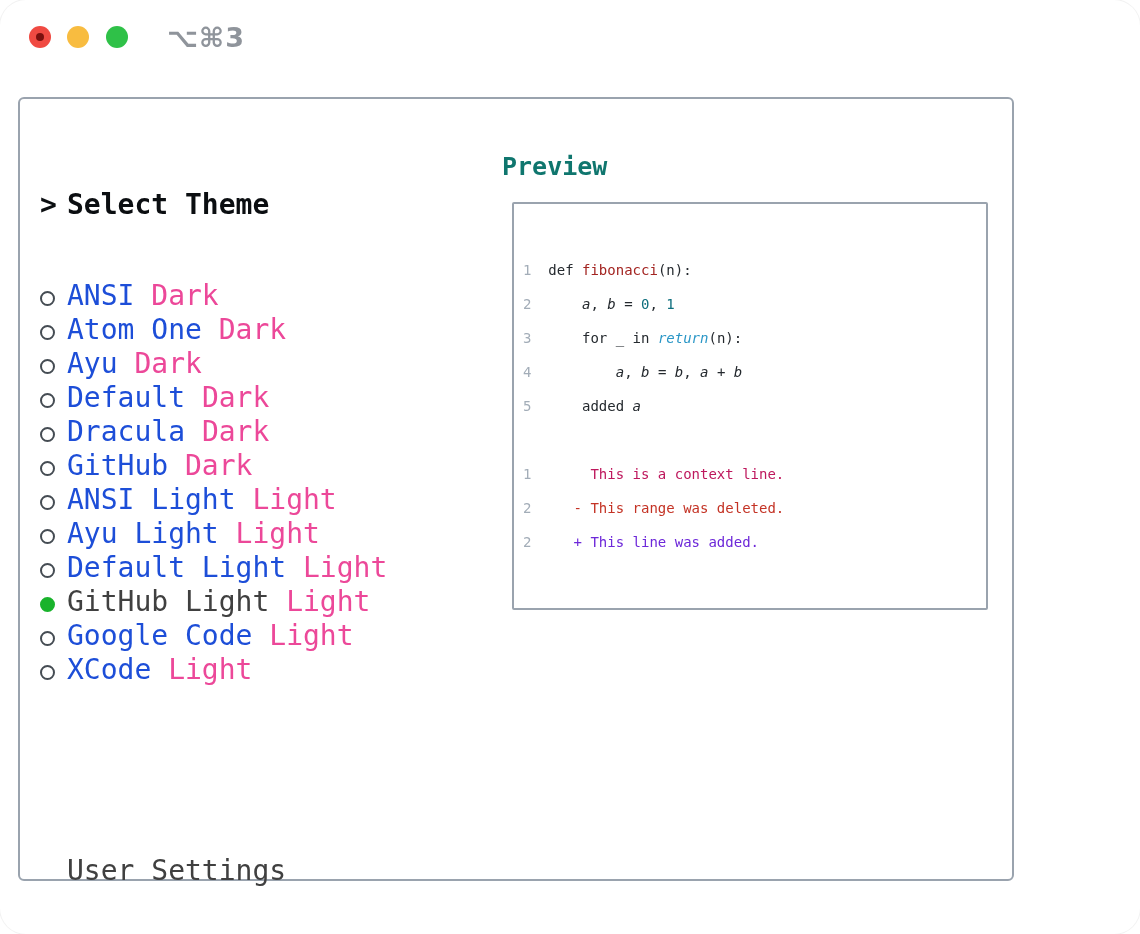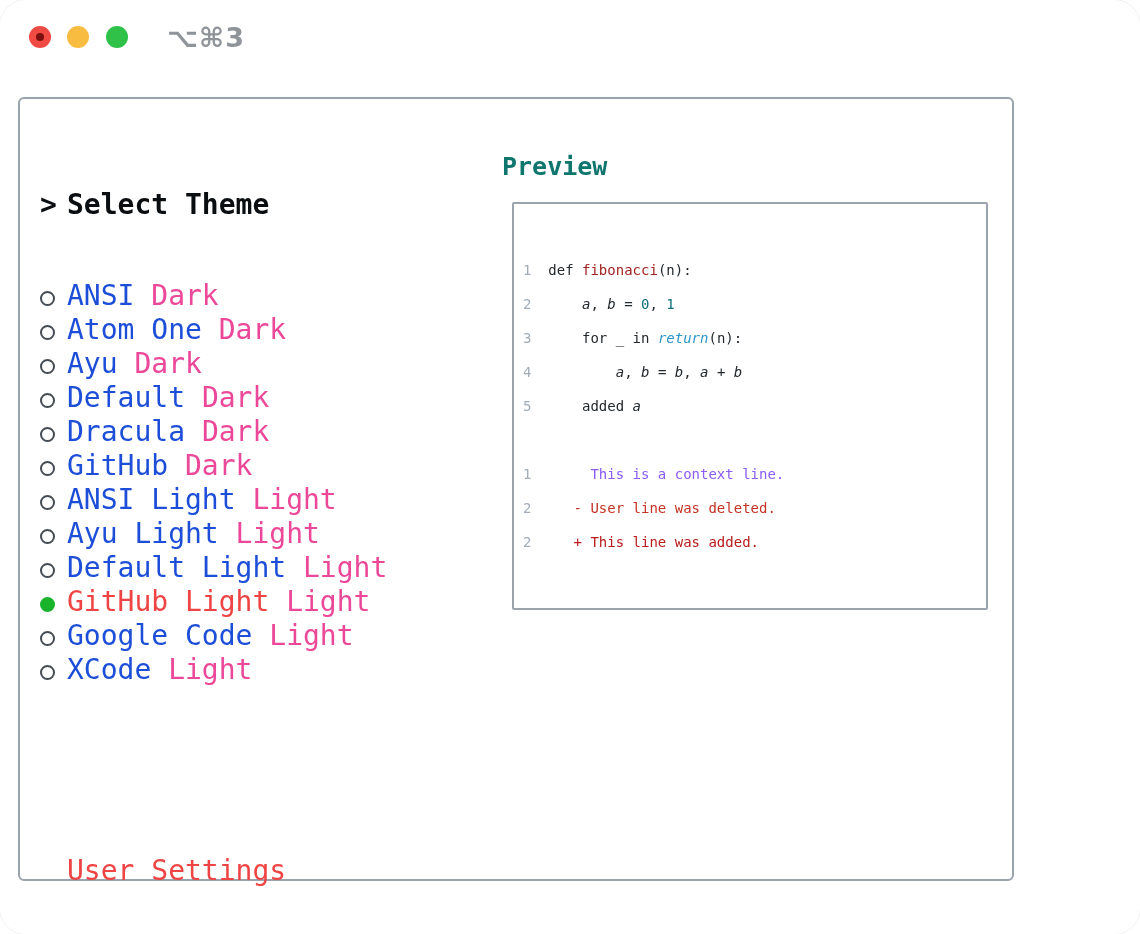--- a/index.html
+++ b/index.html
@@ -34,39 +34,39 @@
   .line{font-size:28px;line-height:34px;height:34px;white-space:pre;color:#2b3036;}
   .heading{font-weight:bold;color:#0b0e11;}
   .spacer{height:34px;}
   .bullet-cell{display:inline-block;width:27px;vertical-align:baseline;}
   .circle{
     display:inline-block;width:11px;height:11px;border-radius:50%;
     border:2px solid #454c53;background:transparent;vertical-align:-1px;
   }
   .circle.filled{border-color:#19b32c;background:#19b32c;}
   .item-name{color:#1d4ed8;}
-  .item-name.selected{color:#ef4444;}
+  .item-name.selected{color:#404040;}
   .item-tag{color:#ec4899;}
   
   .preview-heading{font-size:25px;line-height:34px;font-weight:bold;color:#0f766e;}
   .pbox{
     margin-left:10px;margin-top:18px;width:476px;height:408px;
     border:2px solid #9aa3ae;border-radius:2px;background:#ffffff;box-sizing:border-box;
     padding:49px 0 0 9px;overflow:hidden;
   }
   .pline{font-size:14px;line-height:34px;height:34px;white-space:pre;}
   .gutter{color:#a3adb8;}
   .c-code{color:#24292e;}
   .c-func{color:#a32421;}
   .c-num{color:#0d6e7d;}
   .c-builtin{color:#2b97c7;font-style:italic;}
   .c-var{color:#24292e;font-style:italic;}
-  .c-context{color:#8b5cf6;text-align:right;}
+  .c-context{color:#be185d;text-align:right;}
   .c-del{color:#c43325;}
-  .c-add{color:#b91c1c;}
+  .c-add{color:#6d28d9;}
 </style>
 </head>
 <body>
 
 <div class="window">
   <div class="titlebar">
     <span class="light red">
         <span class="dot"></span>
       </span>
     <span class="light yellow"></span>
@@ -96,20 +96,20 @@
       <div class="preview-heading">Preview</div>
       <div class="pbox">
         <div id="preview-lines">
             <div class="pline"><span class="gutter">1  </span><span class="c-code">def </span><span class="c-func">fibonacci</span><span class="c-code">(n):</span></div>
             <div class="pline"><span class="gutter">2  </span><span class="c-code">    </span><span class="c-var">a</span><span class="c-code">, </span><span class="c-var">b</span><span class="c-code"> = </span><span class="c-num">0</span><span class="c-code">, </span><span class="c-num">1</span></div>
             <div class="pline"><span class="gutter">3  </span><span class="c-code">    for _ in </span><span class="c-builtin">return</span><span class="c-code">(n):</span></div>
             <div class="pline"><span class="gutter">4  </span><span class="c-code">        </span><span class="c-var">a</span><span class="c-code">, </span><span class="c-var">b</span><span class="c-code"> = </span><span class="c-var">b</span><span class="c-code">, </span><span class="c-var">a</span><span class="c-code"> + </span><span class="c-var">b</span></div>
             <div class="pline"><span class="gutter">5  </span><span class="c-code">    added </span><span class="c-var">a</span></div>
             <div class="pline"><span class="gutter">   </span></div>
             <div class="pline"><span class="gutter">1  </span><span class="c-context">     This is a context line.</span></div>
-            <div class="pline"><span class="gutter">2  </span><span class="c-del">   - User line was deleted.</span></div>
+            <div class="pline"><span class="gutter">2  </span><span class="c-del">   - This range was deleted.</span></div>
             <div class="pline"><span class="gutter">2  </span><span class="c-add">   + This line was added.</span></div>
           </div>
       </div>
     </div>
 
   </div>
 </div>
 
 </body></html>

